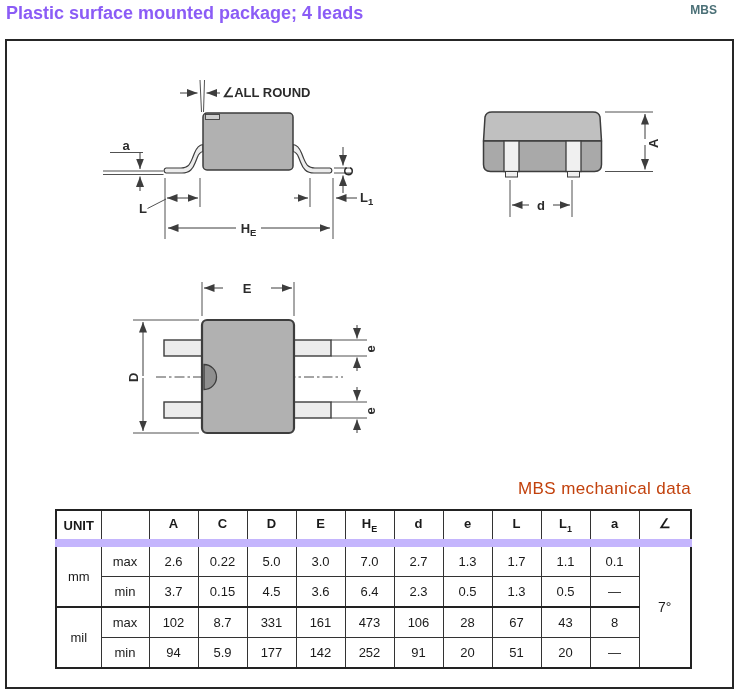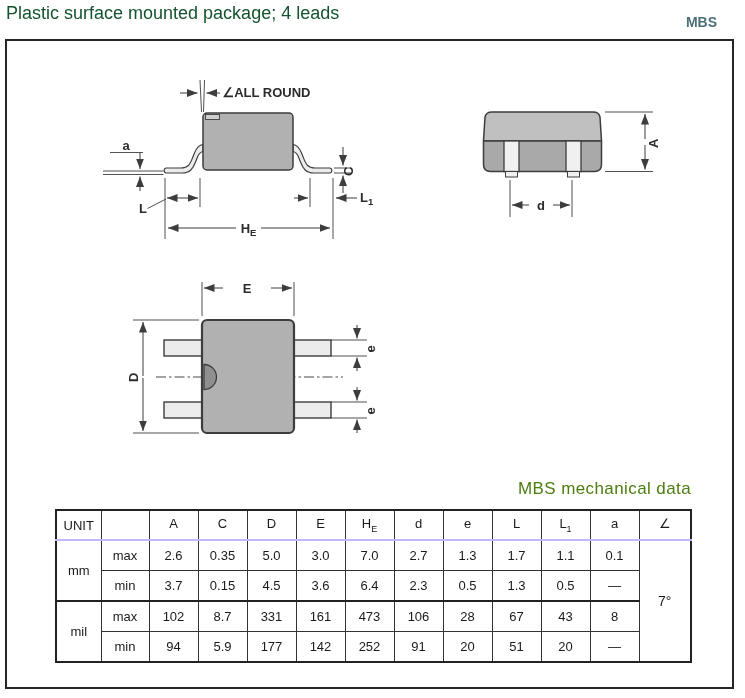--- a/index.html
+++ b/index.html
@@ -1,27 +1,27 @@
 <!DOCTYPE html>
 <html><head>
 <meta charset="utf-8">
 <style>
   html,body{margin:0;padding:0;background:#fff;}
   #page{position:relative;width:745px;height:698px;background:#fff;font-family:"Liberation Sans",sans-serif;overflow:hidden;}
-  #header-title{position:absolute;left:6px;top:3px;font-size:18px;font-weight:normal;color:#14532d;}
-  #package-name{position:absolute;right:28px;top:14px;font-size:14px;font-weight:bold;color:#4b7077;text-align:center;}
+  #header-title{position:absolute;left:6px;top:3px;font-size:18px;font-weight:bold;color:#8b5cf6;}
+  #package-name{position:absolute;right:28px;top:3px;font-size:12px;font-weight:bold;color:#4b7077;text-align:center;}
   #main-box{position:absolute;left:5px;top:39px;width:729px;height:650px;border:2px solid #262626;background:#fff;box-sizing:border-box;}
   svg{position:absolute;overflow:visible;}
   svg text{font-family:"Liberation Sans",sans-serif;font-size:13px;font-weight:bold;fill:#2b2b2b;}
   .dim{stroke:#3d3d3d;stroke-width:1;fill:none;}
   .ext{stroke:#3d3d3d;stroke-width:0.9;fill:none;}
-  #table-title{position:absolute;left:400px;top:479px;width:291px;text-align:right;font-size:17px;letter-spacing:.4px;color:#4d7c0f;}
+  #table-title{position:absolute;left:400px;top:479px;width:291px;text-align:right;font-size:17px;letter-spacing:.4px;color:#c2410c;}
   #dim-table{position:absolute;left:55px;top:509px;width:636px;border-collapse:collapse;table-layout:fixed;border:2px solid #222;font-size:13px;color:#1a1a1a;}
   #dim-table th,#dim-table td{border:1px solid #333;text-align:center;padding:0;font-weight:normal;}
-  #dim-table thead th{height:28px;border-bottom:2px solid #c4b5fd;}
+  #dim-table thead th{height:28px;border-bottom:8px solid #c4b5fd;font-weight:bold;}
   #dim-table tbody td{height:29px;}
   #dim-table tr.sep td{border-top:2px solid #222;}
   #dim-table sub{font-size:9px;}
   td.angle{font-size:14px;}
 </style>
 </head>
 <body>
 
 <div id="page">
 
@@ -182,21 +182,21 @@
         <th><span>L</span><sub>1</sub></th>
         <th><span>a</span><sub></sub></th>
         <th><span>∠</span><sub></sub></th>
       </tr>
     </thead>
     <tbody>
       <tr>
         <td rowspan="2">mm</td>
         <td>max</td>
         <td>2.6</td>
-        <td>0.35</td>
+        <td>0.22</td>
         <td>5.0</td>
         <td>3.0</td>
         <td>7.0</td>
         <td>2.7</td>
         <td>1.3</td>
         <td>1.7</td>
         <td>1.1</td>
         <td>0.1</td>
         <td rowspan="4" class="angle">7°</td>
       </tr>

